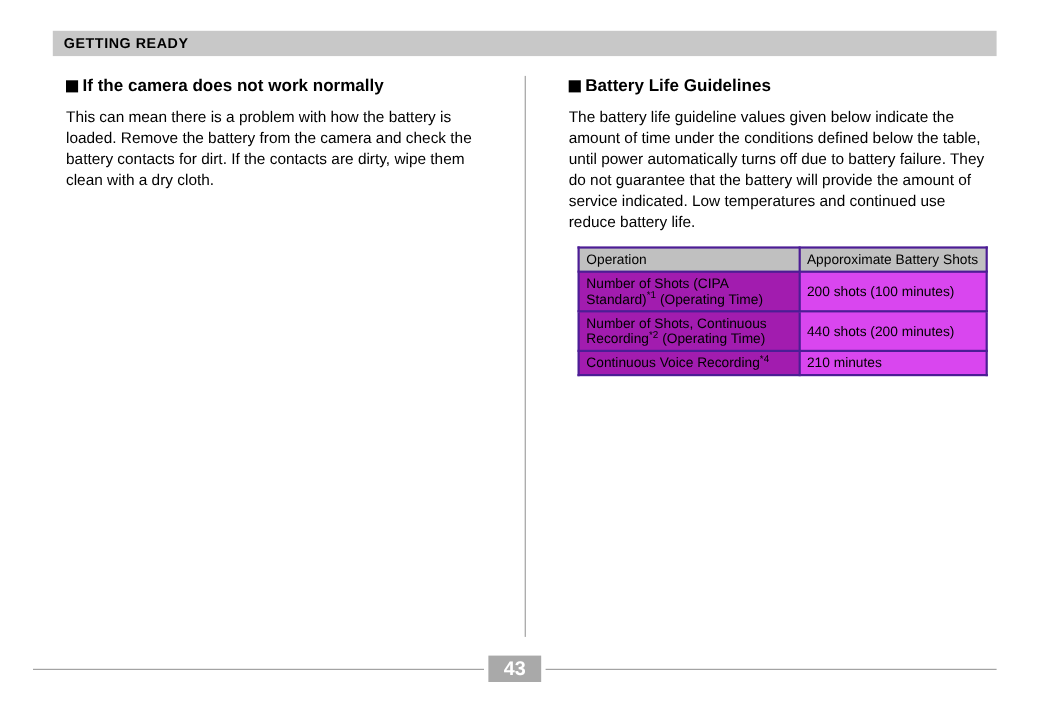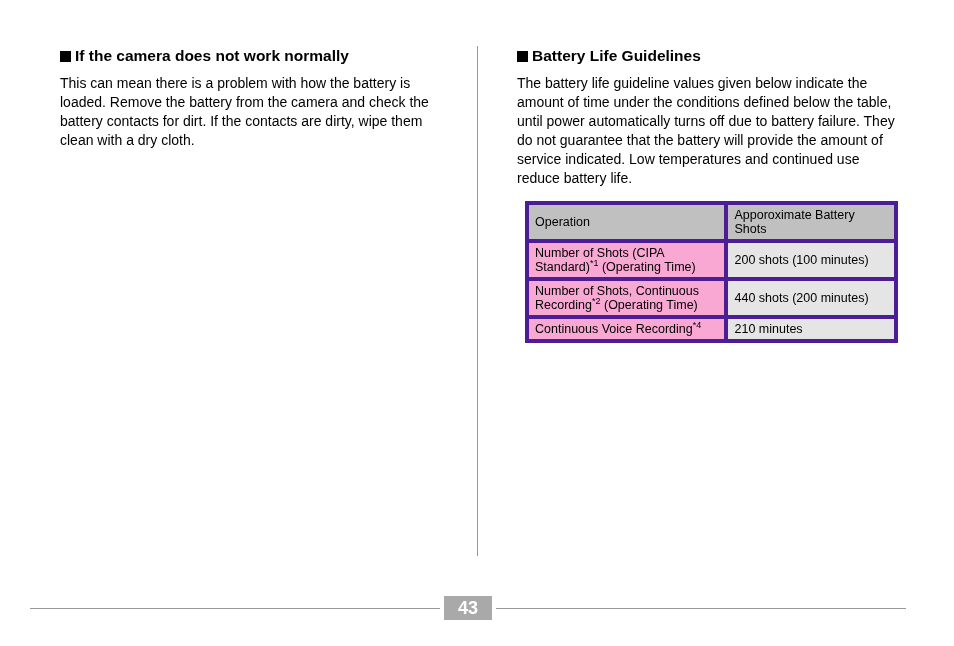--- a/index.html
+++ b/index.html
@@ -68,35 +68,35 @@
     margin: 0;
   }
   table.battery {
     border-collapse: collapse;
     width: 96%;
     margin-top: 14px;
     margin-left: 8px;
     font-size: 12.5px;
   }
   table.battery th, table.battery td {
-    border: 4px solid #4c1d95;
+    border: 2px solid #4c1d95;
     padding: 3px 6px;
     text-align: left;
     vertical-align: middle;
   }
   table.battery th {
     background: #c0c0c0;
     font-weight: normal;
   }
   table.battery td.left {
-    background: #f9a8d4;
+    background: #a21caf;
     width: 54%;
   }
   table.battery td.right {
-    background: #e5e5e5;
+    background: #d946ef;
   }
   sup {
     font-size: 9px;
     vertical-align: super;
     line-height: 0;
   }
   .footer {
     position: absolute;
     left: 30px;
     right: 48px;
@@ -127,20 +127,21 @@
     font-weight: bold;
     font-size: 18px;
     padding: 3px 14px;
     line-height: 1;
   }
 </style>
 </head>
 <body>
 
 <div class="page">
+  <div class="section-header">GETTING READY</div>
 
   <div class="columns">
     <div class="divider"></div>
 
     <div class="col col-left">
       <h2>
         <span class="bullet"></span><span>If the camera does not work normally</span>
       </h2>
       <p class="body">This can mean there is a problem with how the battery is loaded. Remove the battery from the camera and check the battery contacts for dirt. If the contacts are dirty, wipe them clean with a dry cloth.</p>
     </div>

